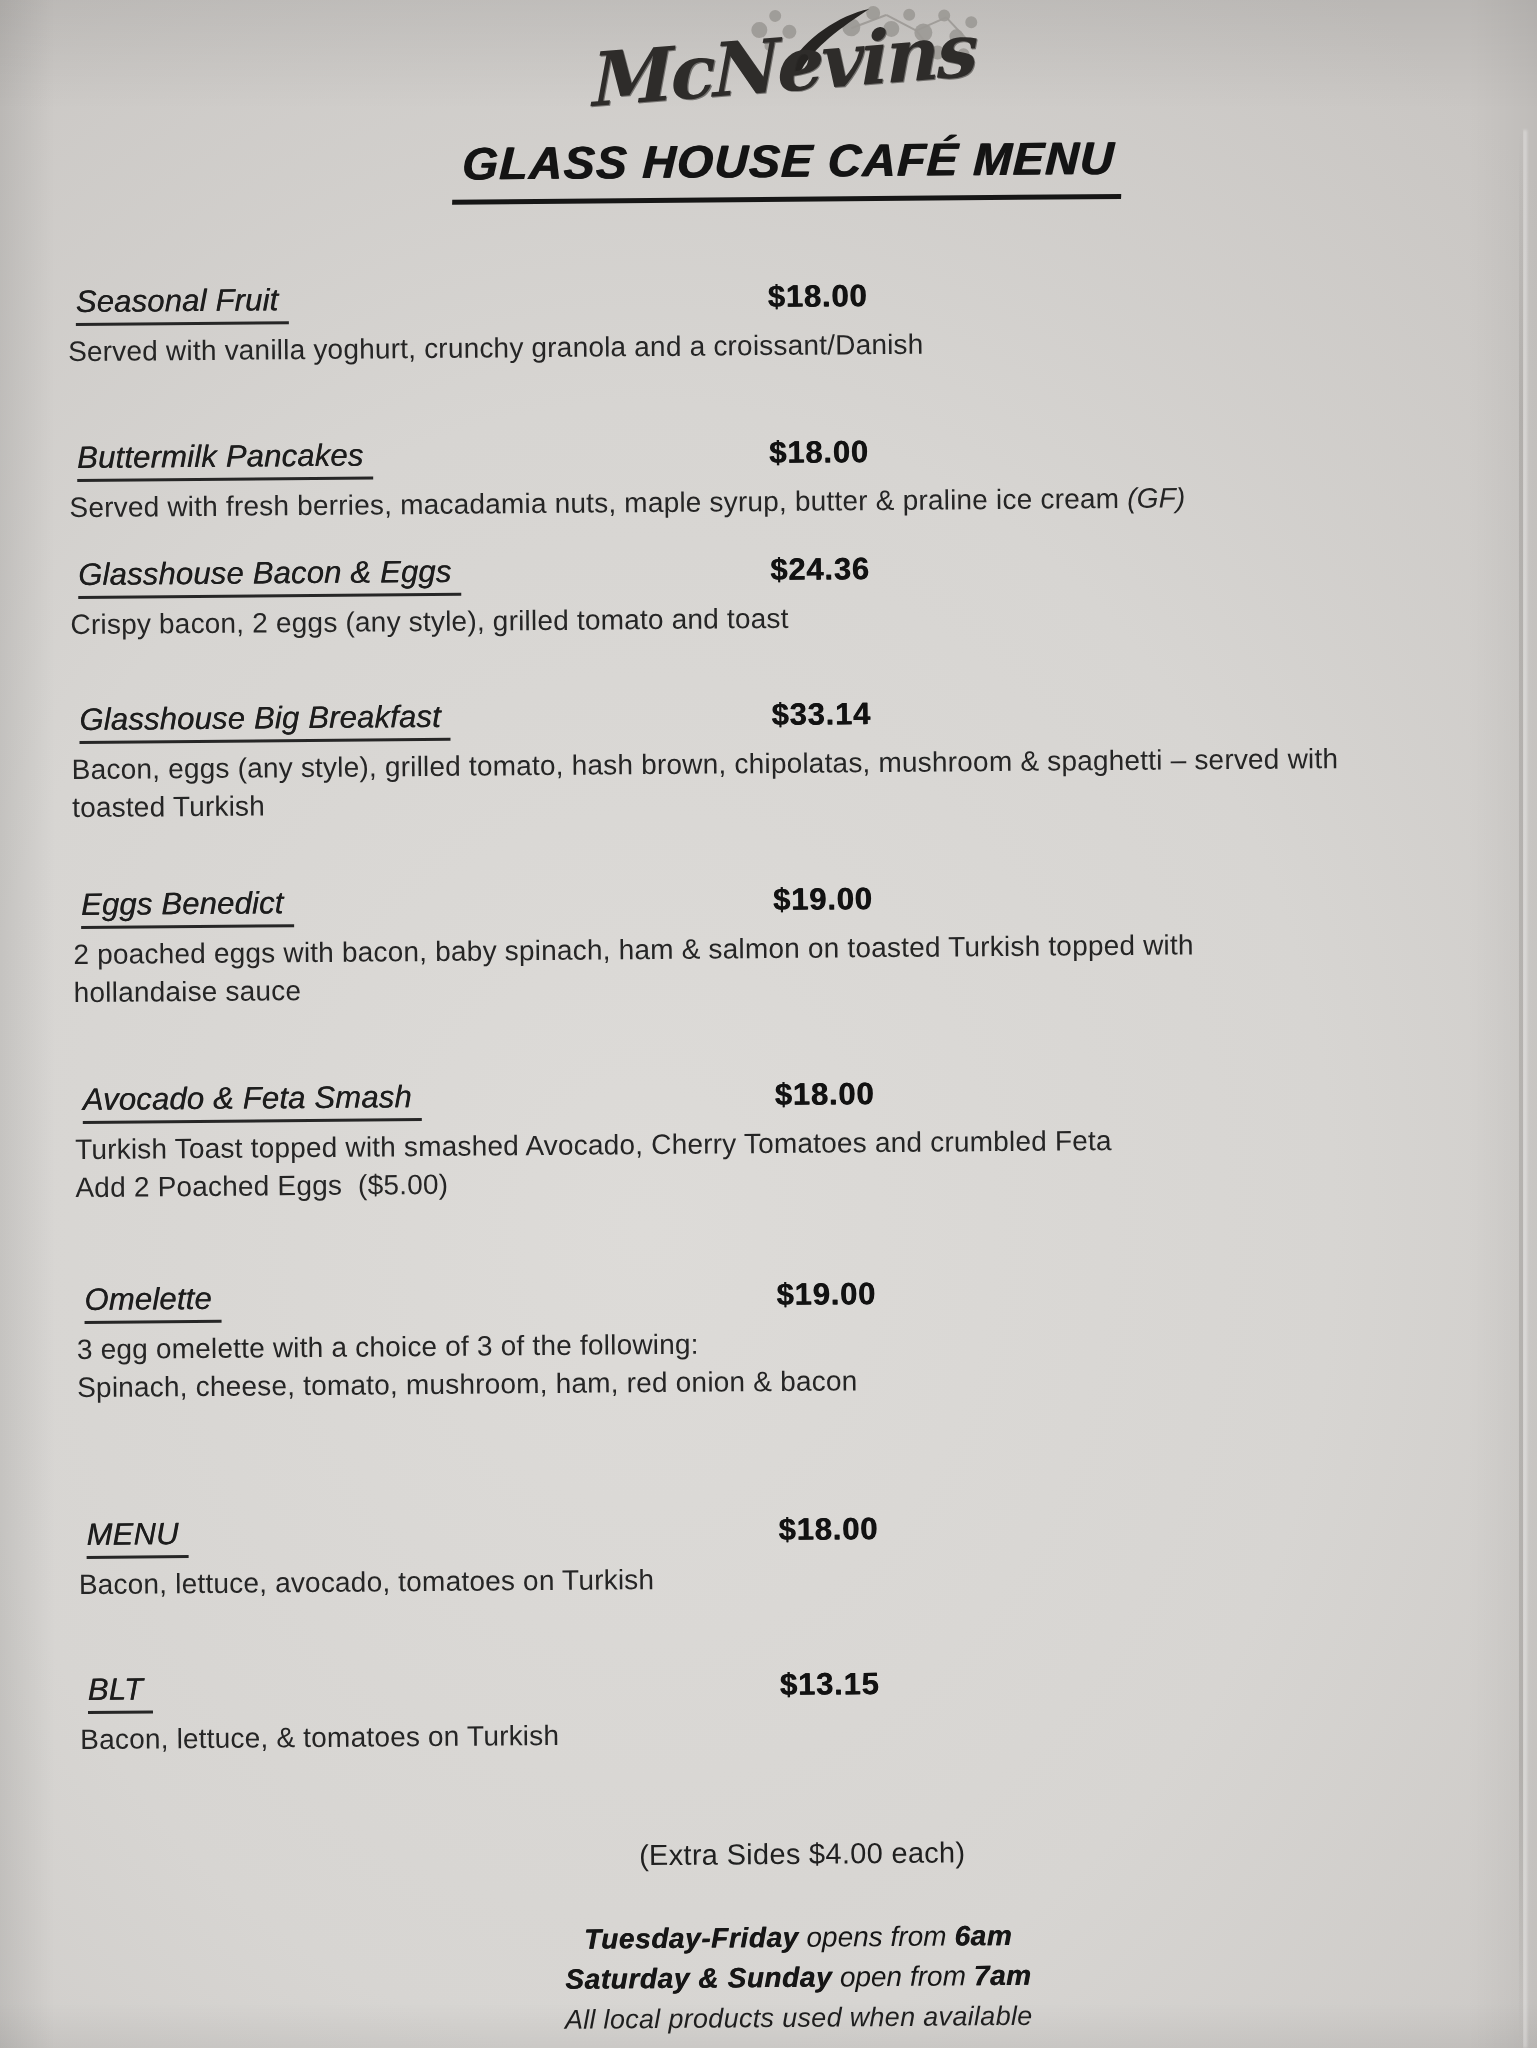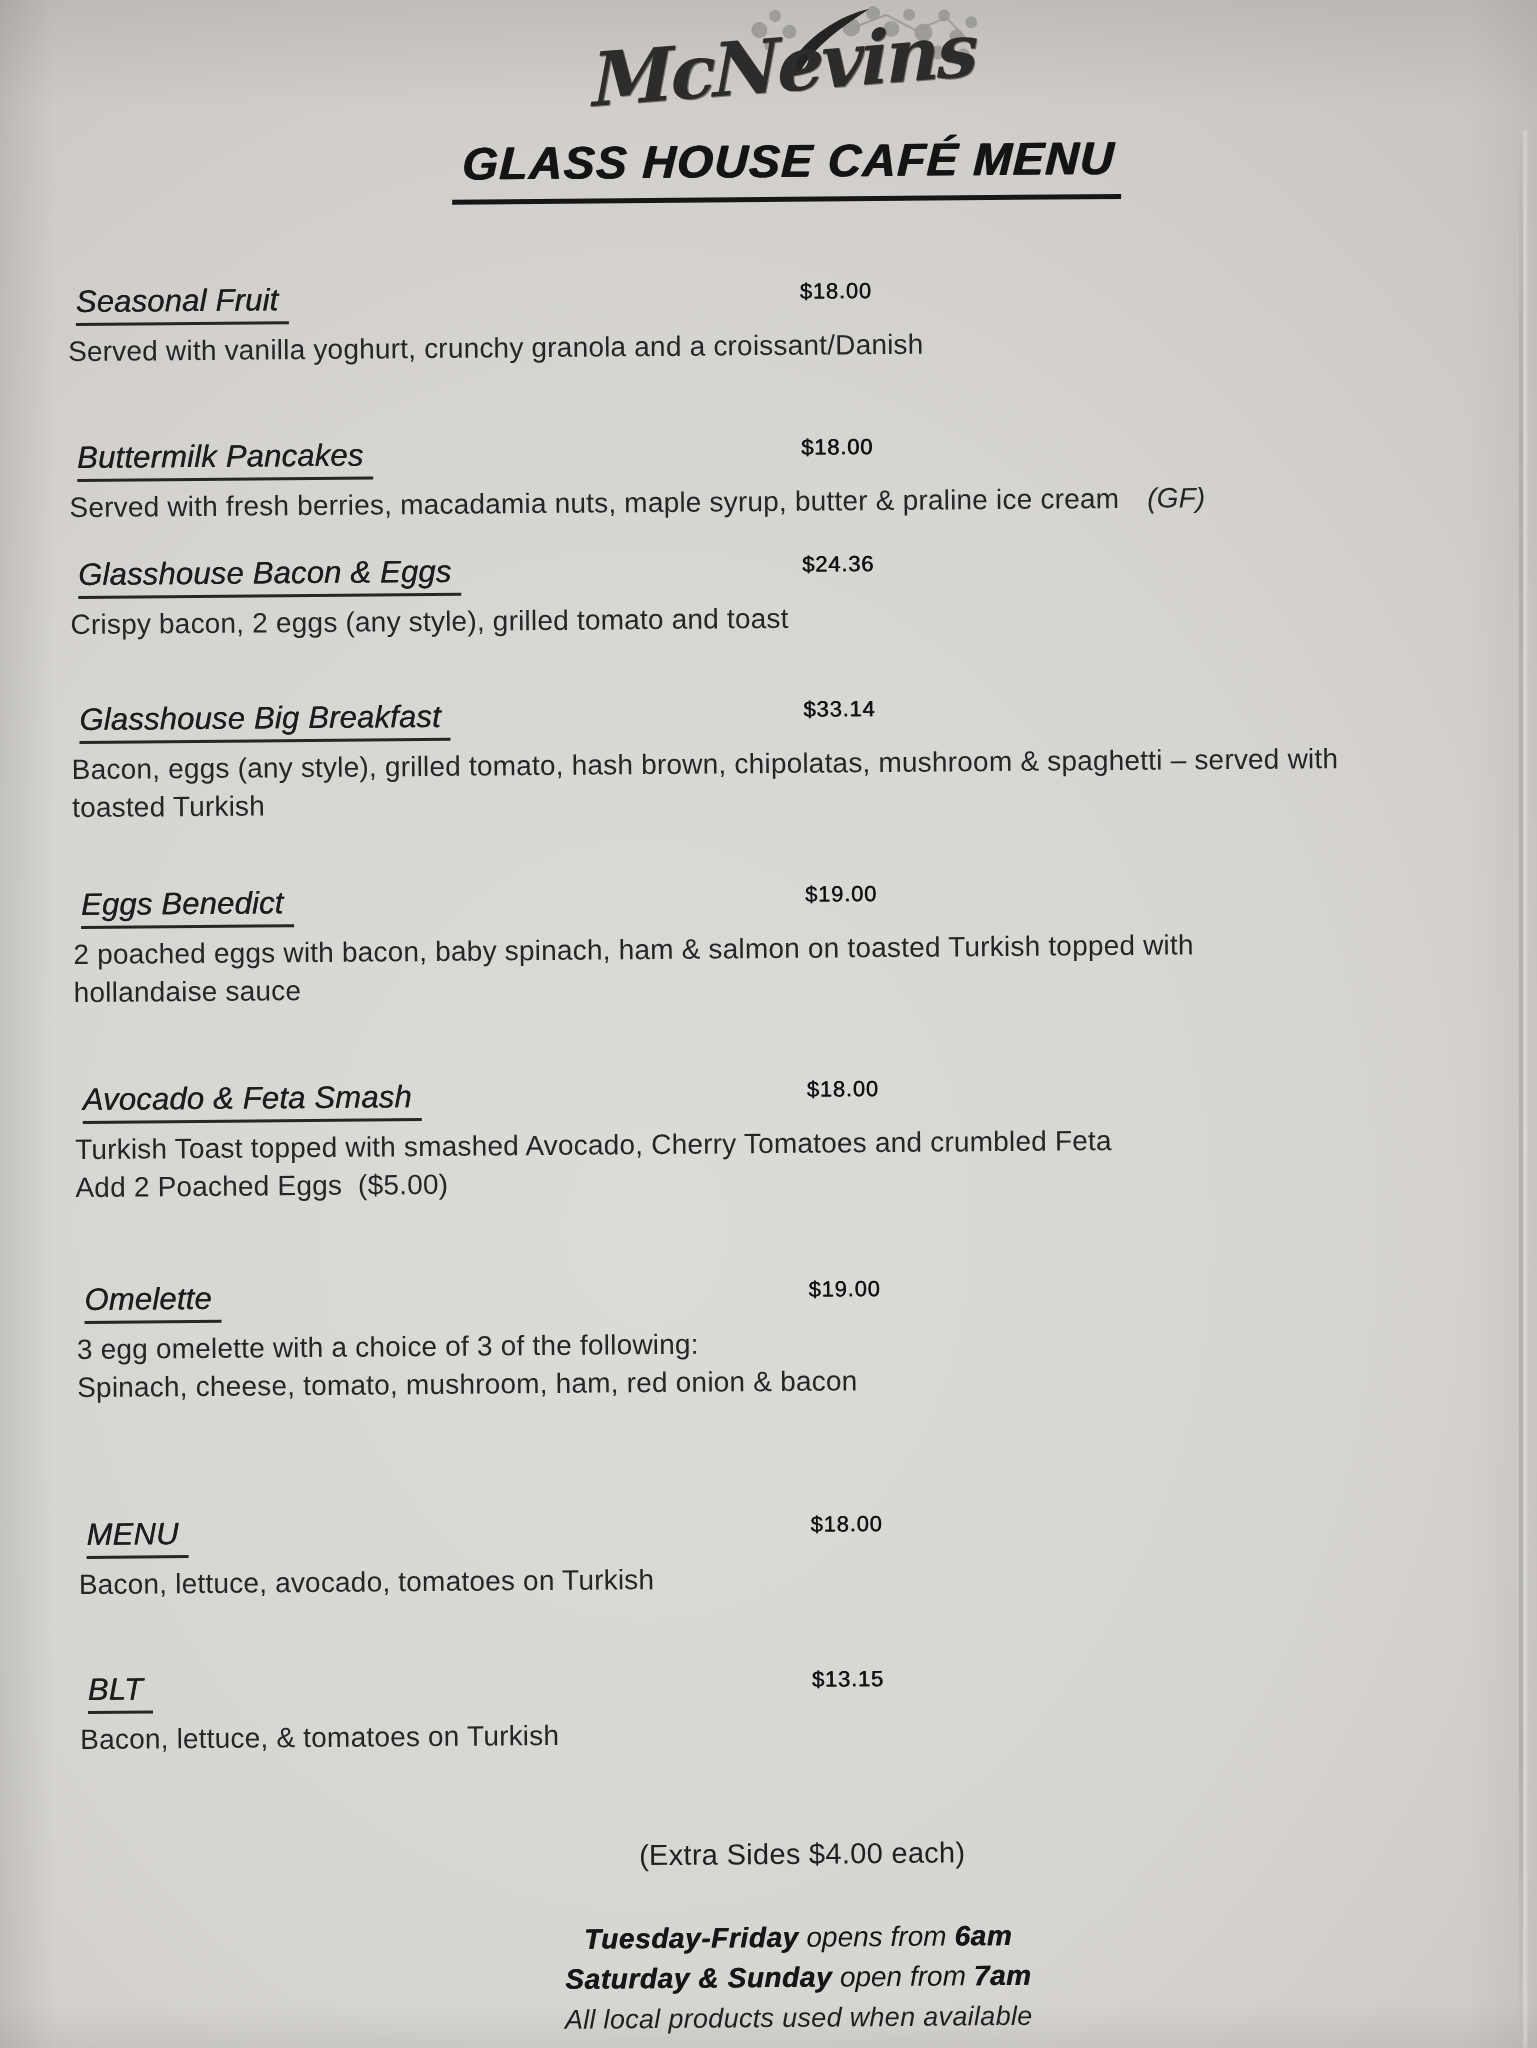--- a/index.html
+++ b/index.html
@@ -52,29 +52,29 @@
   .item { position:absolute; left:14px; width:1400px; }
   .item-head { position:relative; height:44px; }
   .item-name {
     display:inline-block; margin-left:8px;
     font-style:italic; font-size:31px; letter-spacing:0.2px; color:#1d1d1d;
     text-shadow:0.4px 0 0 #1d1d1d;
     padding:0 10px 3px 0; border-bottom:3px solid #262626;
     white-space:nowrap;
   }
   .item-price {
-    position:absolute; left:732px; top:1px;
-    font-weight:normal; font-size:22px; letter-spacing:0.8px; color:#121212;
+    position:absolute; left:700px; top:1px;
+    font-weight:bold; font-size:31px; letter-spacing:0.8px; color:#121212;
     text-shadow:0.6px 0 0 #121212;
     white-space:nowrap;
   }
   .item-desc { margin-top:5px; font-size:28px; line-height:38px; color:#252525; letter-spacing:0.2px; }
   .desc-line { display:block; white-space:pre-wrap; }
   .desc-line:empty { display:none; }
-  .gf-note { font-style:italic;margin-left:20px; }
+  .gf-note { font-style:italic; }
   
   .extra-note-row { position:absolute; top:1838px; left:25px; width:100%; text-align:center; }
   .extra-note { font-size:29px; color:#202020; letter-spacing:0.3px; }
   .hours-block { position:absolute; top:1918px; left:20px; width:100%; text-align:center; font-size:28px; line-height:40px; color:#161616; }
   .hours-days, .hours-time { font-weight:bold; font-style:italic; letter-spacing:0.6px; text-shadow:0.5px 0 0 currentColor; }
   .hours-connector { font-style:italic; font-weight:normal; }
   .local-note { font-style:italic; font-size:27px; font-weight:normal; color:#1e1e1e; text-shadow:none; letter-spacing:0.3px; }
 </style>
 </head>
 <body>

